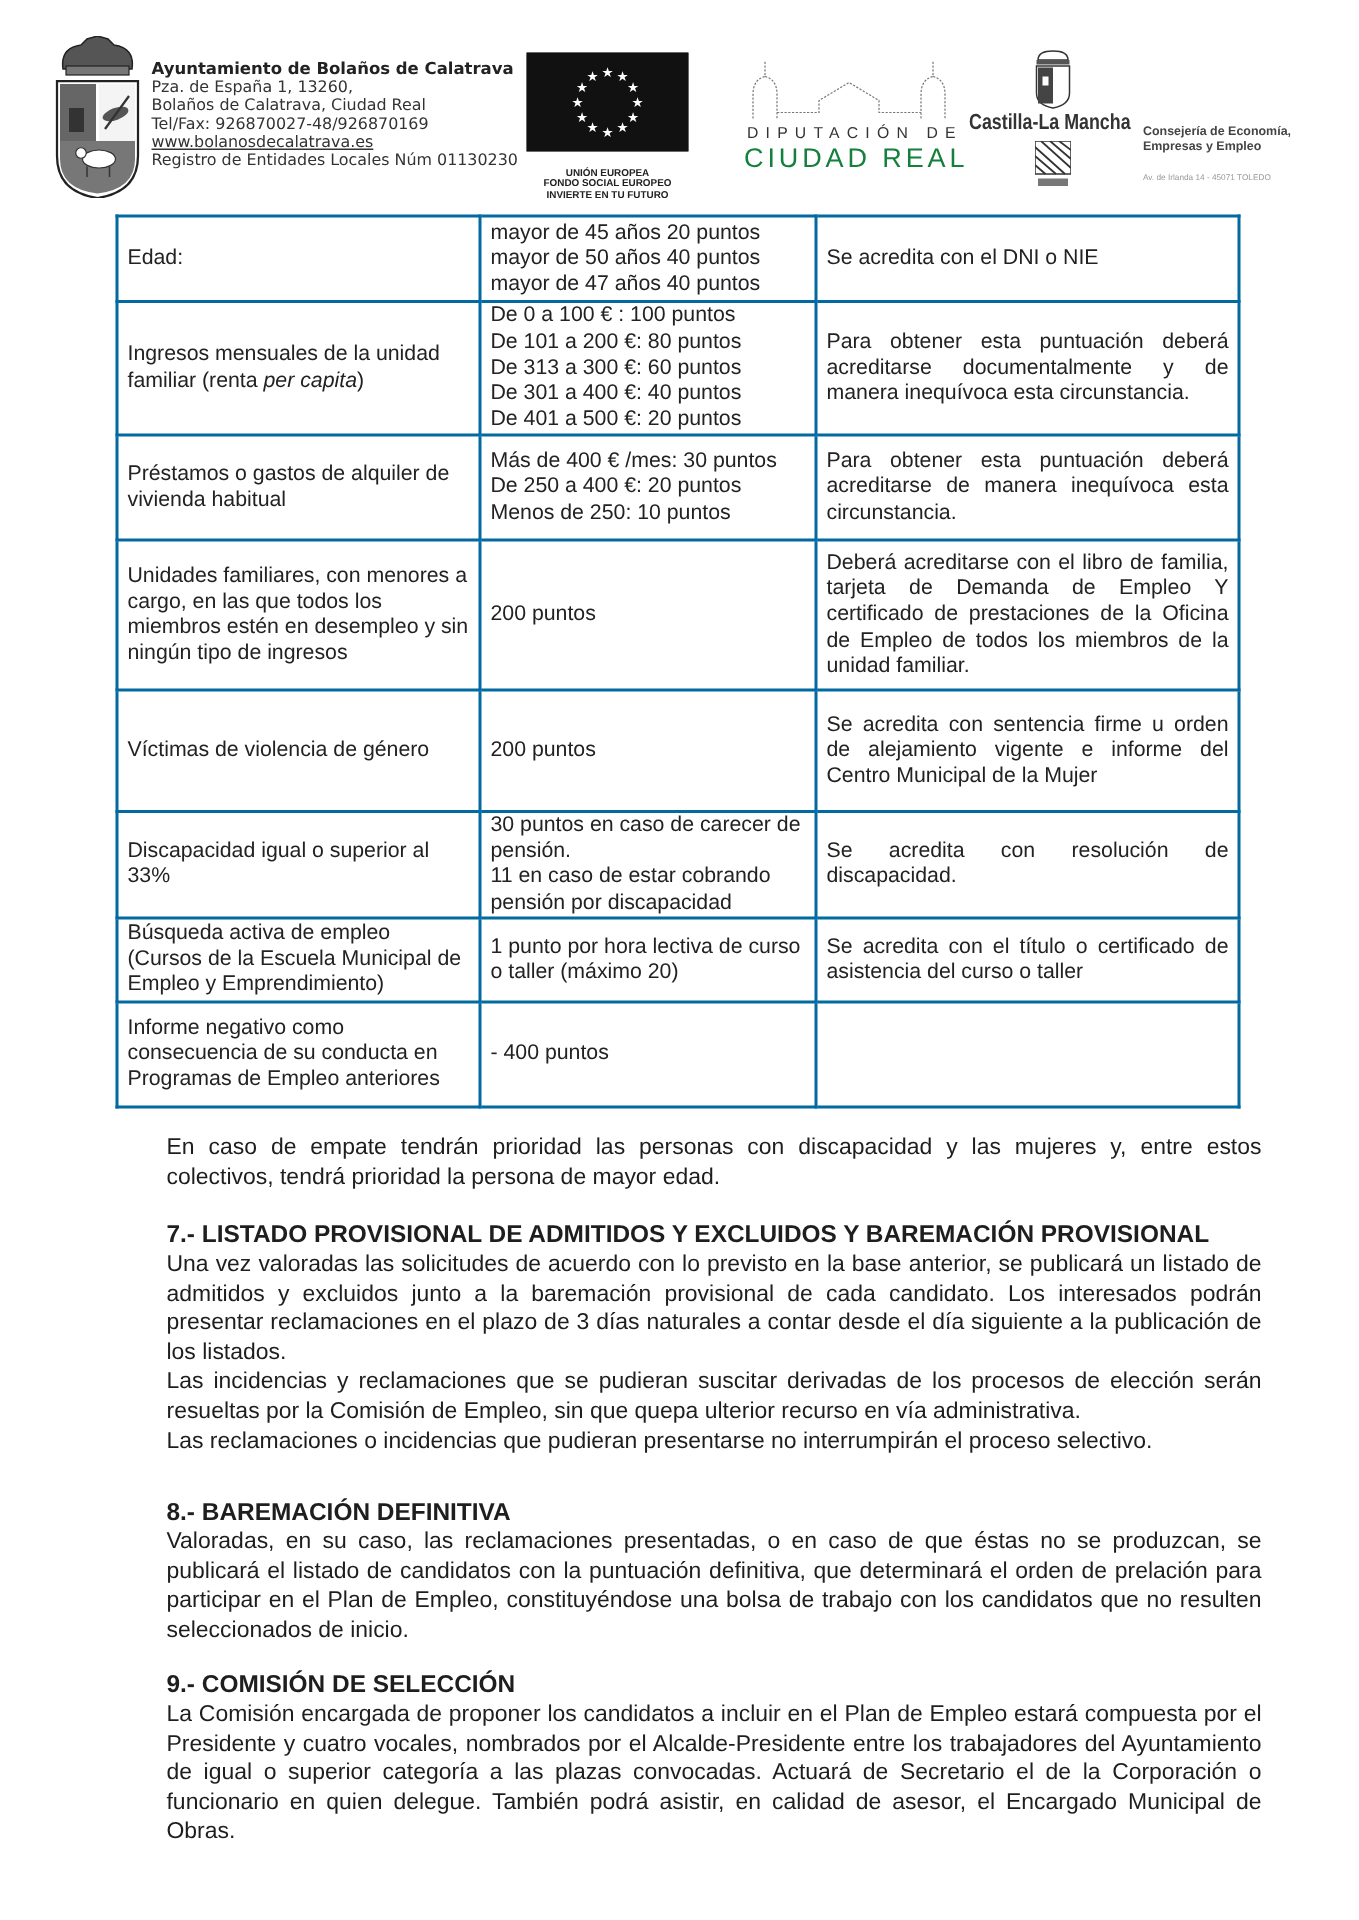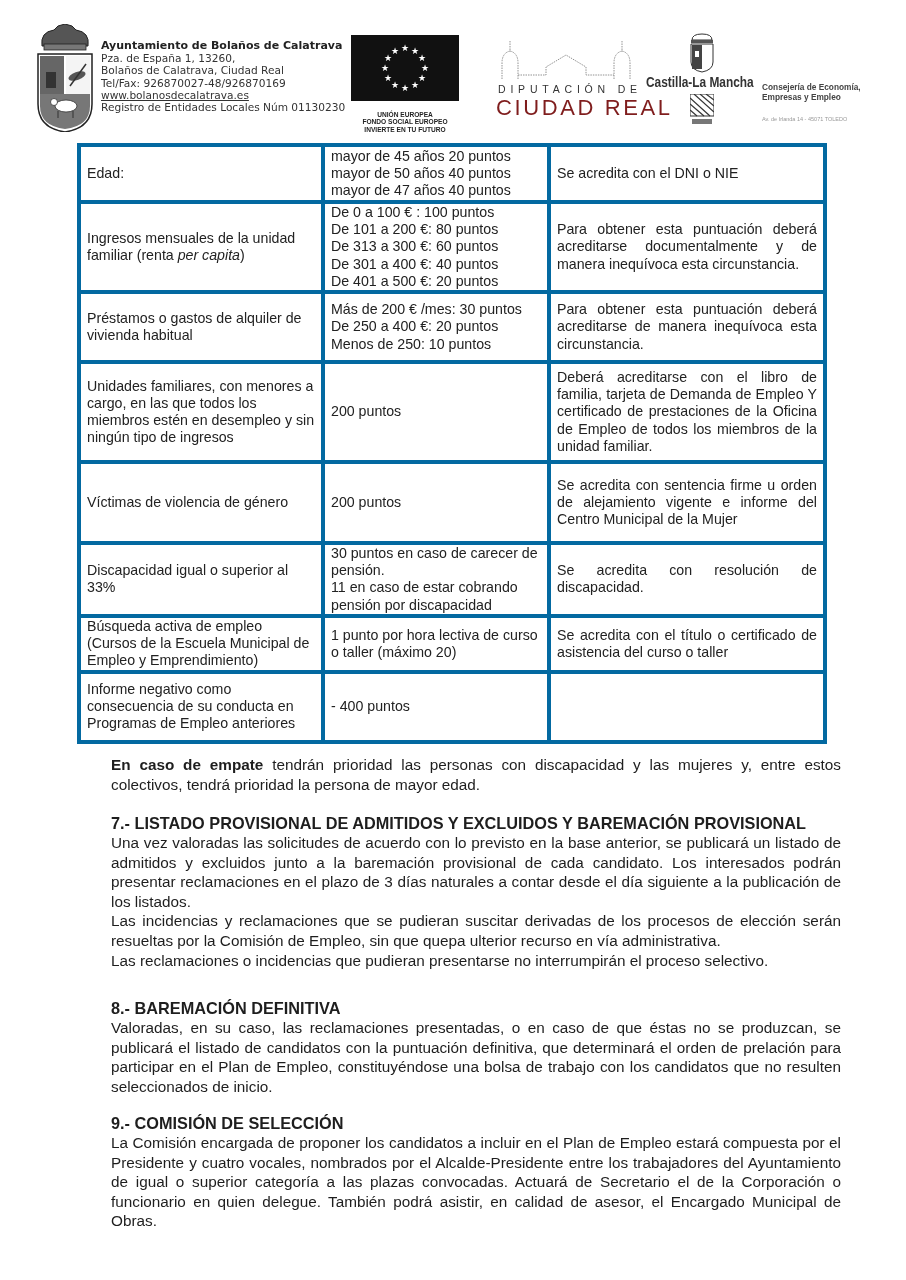--- a/index.html
+++ b/index.html
@@ -8,37 +8,37 @@
   .header { position:absolute; left:0; top:0; width:906px; height:140px; }
   .coat { position:absolute; left:36px; top:24px; width:58px; height:108px; }
   .org { position:absolute; left:101px; top:40px; font-family:"DejaVu Sans", sans-serif; font-size:10.6px; line-height:12.2px; color:#333; }
   .org .name { font-weight:bold; font-size:11px; color:#222; }
   .org .url { text-decoration:underline; }
   .eu { position:absolute; left:351px; top:35px; width:108px; height:100px; text-align:center; }
   .eu .flag { width:108px; height:66px; background:#111; position:relative; }
   .eu .cap { font-size:6.6px; font-weight:bold; line-height:7.4px; margin-top:6px; color:#222; }
   .dip { position:absolute; left:496px; top:35px; width:140px; height:80px; }
   .dip .l1 { position:absolute; left:2px; top:48px; font-size:10.5px; letter-spacing:4.8px; color:#333; white-space:nowrap; }
-  .dip .l2 { position:absolute; left:0px; top:60px; font-size:22px; letter-spacing:2.6px; color:#7f1d1d; white-space:nowrap; }
+  .dip .l2 { position:absolute; left:0px; top:60px; font-size:18px; letter-spacing:2.6px; color:#15803d; white-space:nowrap; }
   .clm { position:absolute; left:646px; top:32px; width:110px; height:100px; }
   .clm .brand { position:absolute; left:0; top:42px; width:110px; font-family:"Liberation Sans Narrow","Liberation Sans", sans-serif; font-weight:bold; font-size:14.5px; color:#333; transform:scaleX(0.82); transform-origin:left; white-space:nowrap; }
   .cons { position:absolute; left:762px; top:82px; font-size:8.3px; font-weight:bold; line-height:10px; color:#444; }
   .addr { position:absolute; left:762px; top:116px; font-size:5.5px; color:#999; }
 
   table.baremo { position:absolute; left:77px; top:143px; width:750px; border-collapse:collapse; font-size:14.2px; line-height:17.2px; color:#222; }
-  table.baremo td { border:4px solid #0369a1; padding:0 6px; vertical-align:middle; }
+  table.baremo td { border:2px solid #0369a1; padding:0 6px; vertical-align:middle; }
   table.baremo td.c1 { width:228px; }
   table.baremo td.c2 { width:210px; }
   table.baremo td.c3 { text-align:justify; }
   .just { text-align:justify; text-align-last:left; }
 
   .body { position:absolute; left:111px; width:730px; font-size:15.3px; line-height:19.6px; color:#1e1e1e; text-align:justify; }
   .body p { margin:0; }
   .h { font-weight:bold; font-size:16.3px; line-height:20px; }
-  b { font-weight:bold; }
+  b { font-weight:normal; }
 </style>
 </head>
 <body>
 
 <div class="header">
 
   <svg class="coat" viewBox="0 0 58 108">
     <path d="M6 22 Q4 8 18 6 L22 2 L29 0 L36 2 L40 6 Q54 8 52 22 Z" fill="#555" stroke="#222" stroke-width="1"></path>
     <rect x="8" y="20" width="42" height="6" fill="#777" stroke="#222" stroke-width="0.8"></rect>
     <path d="M2 30 L56 30 L56 80 Q56 104 29 108 Q2 104 2 80 Z" fill="#fff" stroke="#222" stroke-width="1.5"></path>
@@ -147,21 +147,21 @@
       <div>De 101 a 200 €: 80 puntos</div>
       <div>De 313 a 300 €: 60 puntos</div>
       <div>De 301 a 400 €: 40 puntos</div>
       <div>De 401 a 500 €: 20 puntos</div>
     </td>
     <td class="c3 just">Para obtener esta puntuación deberá acreditarse documentalmente y de manera inequívoca esta circunstancia.</td>
   </tr>
   <tr style="height:70px">
     <td class="c1">Préstamos o gastos de alquiler de vivienda habitual</td>
     <td class="c2">
-      <div>Más de 200 € /mes: 30 puntos</div>
+      <div>Más de 400 € /mes: 30 puntos</div>
       <div>De 250 a 400 €: 20 puntos</div>
       <div>Menos de 250: 10 puntos</div>
     </td>
     <td class="c3 just">Para obtener esta puntuación deberá acreditarse de manera inequívoca esta circunstancia.</td>
   </tr>
   <tr style="height:100px">
     <td class="c1">Unidades familiares, con menores a cargo, en las que todos los miembros estén en desempleo y sin ningún tipo de ingresos</td>
     <td class="c2">200 puntos</td>
     <td class="c3 just">Deberá acreditarse con el libro de familia, tarjeta de Demanda de Empleo Y certificado de prestaciones de la Oficina de Empleo de todos los miembros de la unidad familiar.</td>
   </tr>

